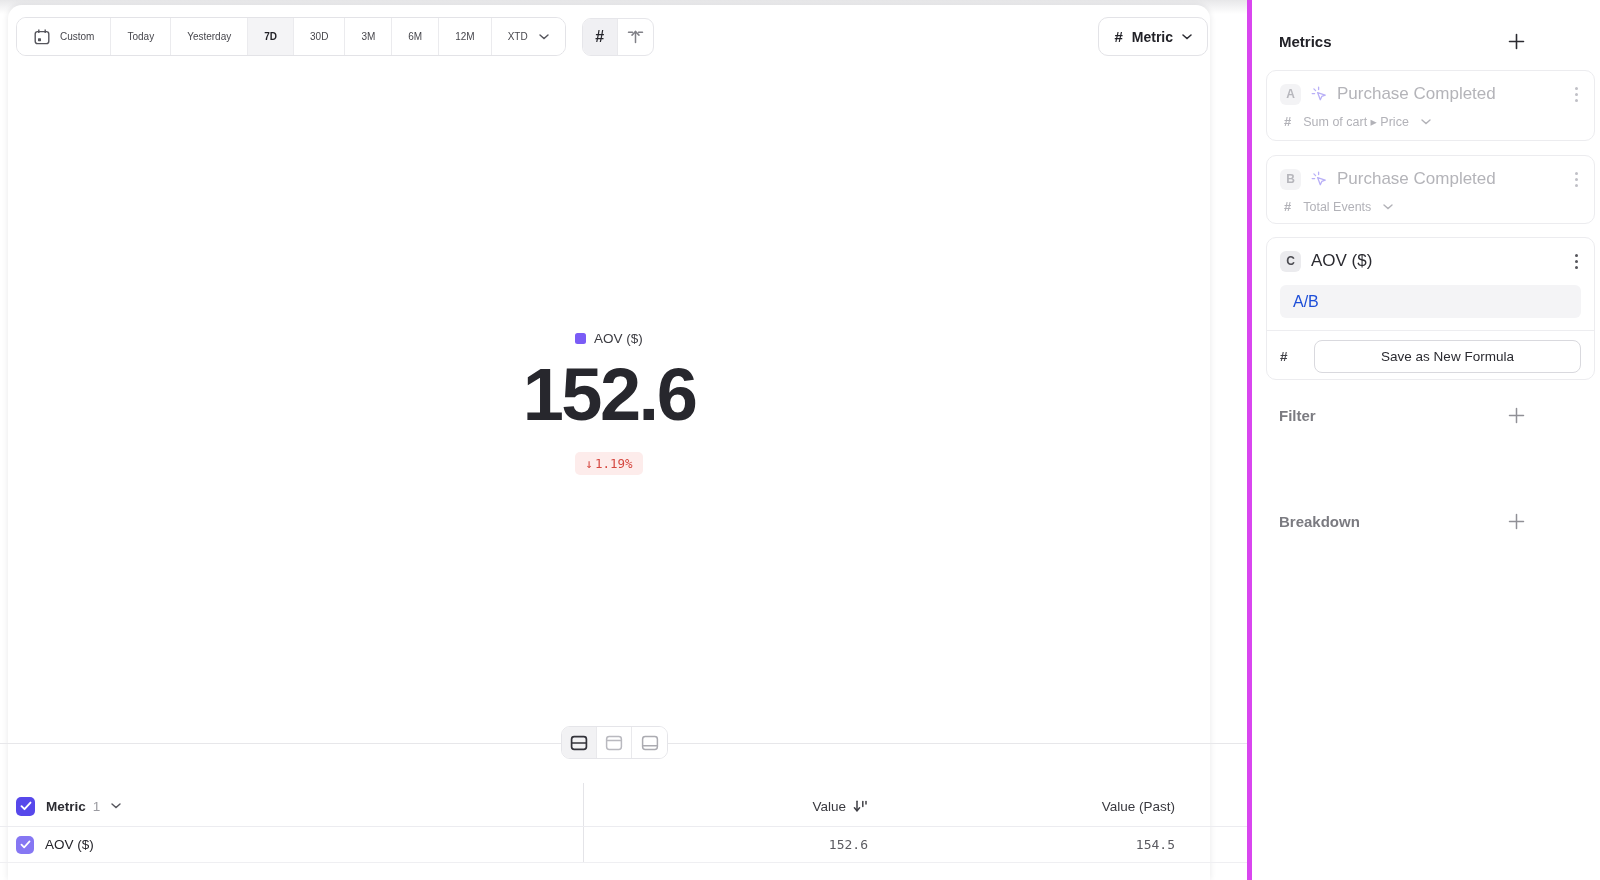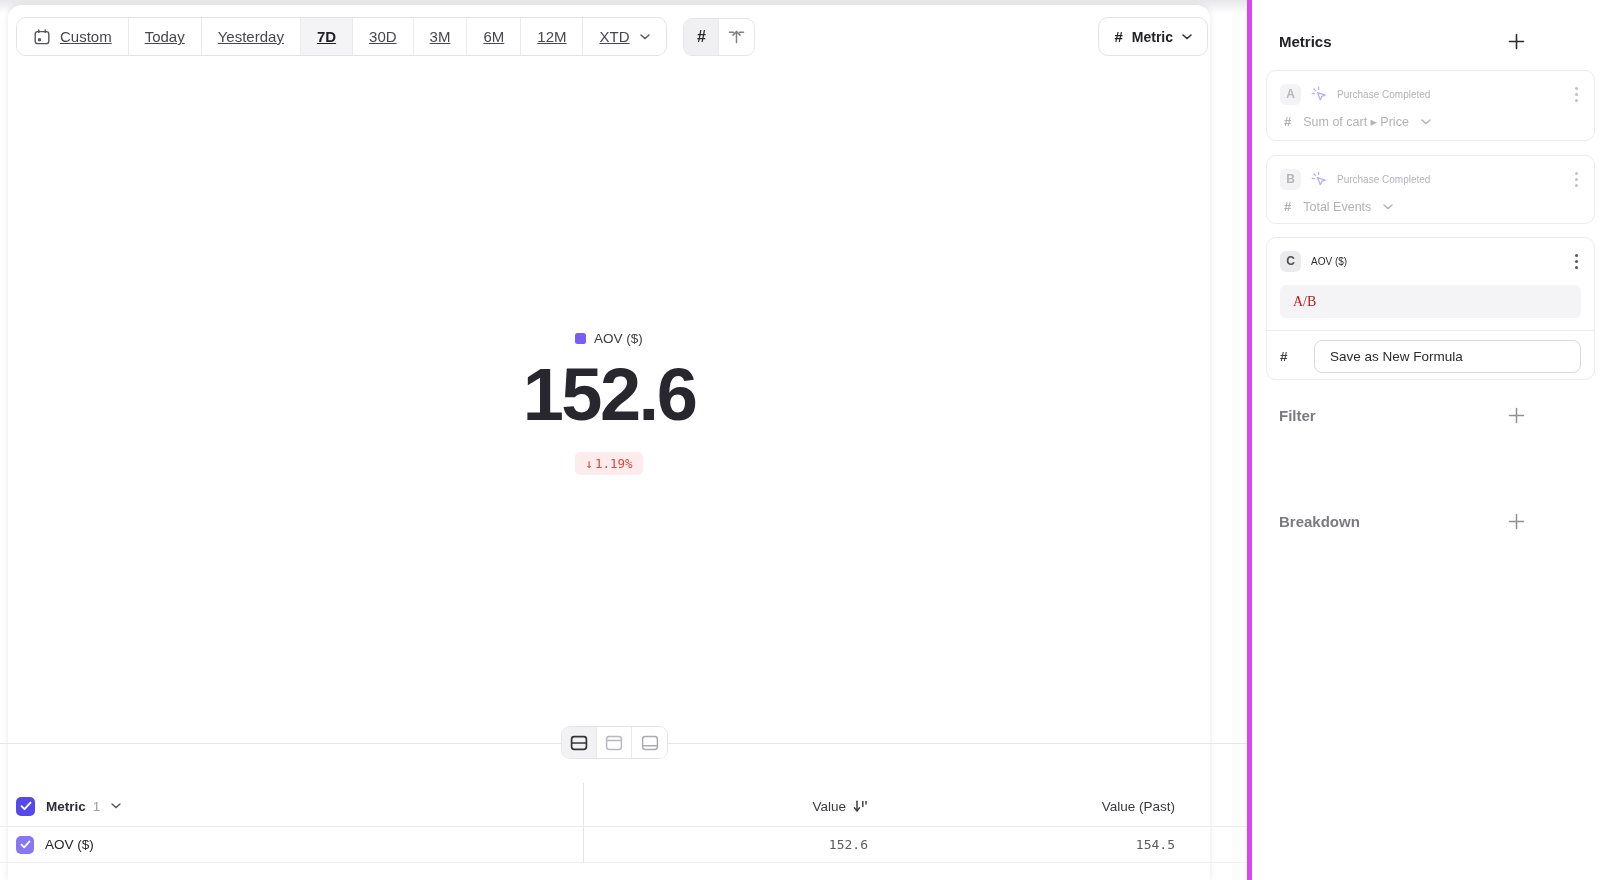--- a/index.html
+++ b/index.html
@@ -17,22 +17,22 @@
     background:linear-gradient(#e7e7e9, rgba(255,255,255,0)); }
   .canvas-card { position:absolute; left:8px; top:5px; width:1202px; height:875px;
     background:#fff; border-radius:14px 14px 0 0; box-shadow:0 0 6px rgba(25,25,35,.10); }
 
   
   .toolbar { position:absolute; left:8px; right:2px; top:12px; height:39px;
     display:flex; align-items:center; }
   .range-group { display:flex; height:39px; border:1px solid #e3e3e7; border-radius:10px;
     background:#fff; overflow:hidden; }
   .range-btn { display:flex; align-items:center; gap:9px; padding:0 16px; height:100%;
-    font-size:15px; color:#47474d; background:#fff; border:none; border-right:1px solid #ebebee;
-    font-family:inherit; cursor:pointer; white-space:nowrap;text-decoration:underline; }
+    font-size:10px; color:#47474d; background:#fff; border:none; border-right:1px solid #ebebee;
+    font-family:inherit; cursor:pointer; white-space:nowrap; }
   .range-btn:last-child { border-right:none; }
   .range-btn.selected { background:#f4f4f6; color:#1f1f25; font-weight:700;justify-content:flex-end; }
   .range-btn .chev { margin-left:2px; }
 
   .compare-chip { display:flex; align-items:center; gap:10px; height:39px; margin-left:10px;
     padding:0 14px; border:1px solid #e3e3e7; border-radius:10px; background:#fff;
     font-size:14px; color:#2c2c32; cursor:pointer; white-space:nowrap; }
 
   .fmt-seg { display:flex; height:38px; margin-left:16px; border:1px solid #e6e6ea;
     border-radius:9px; overflow:hidden; background:#fff; }
@@ -95,37 +95,37 @@
   .side-head.gray .t { color:#7b7b81; }
   .plus-btn { background:none; border:none; cursor:pointer; padding:2px; display:flex; }
 
   .metric-card { position:absolute; left:14px; width:329px; background:#fff;
     border:1px solid #ececef; border-radius:10px; }
   .mc-row1 { display:flex; align-items:center; gap:10px; padding:12px 12px 0 13px; }
   .letter-badge { width:21px; height:21px; border-radius:6px; background:#f3f3f5;
     display:flex; align-items:center; justify-content:center; font-size:12px; font-weight:700;
     color:#b6b6bc; flex:none; }
   .metric-card.active .letter-badge { background:#ebebee; color:#4c4c52; }
-  .mc-title { font-size:10px; color:#b4b4b9; }
+  .mc-title { font-size:17px; color:#b4b4b9; }
   .metric-card.active .mc-title { color:#2b2b31; }
   .kebab { margin-left:auto; display:flex; flex-direction:column; align-items:center;
     color:#c0c0c6; cursor:pointer; padding:2px 4px; }
   .metric-card.active .kebab { color:#55555b; }
   .kebab i { width:3px; height:3px; border-radius:50%; background:currentColor; display:block; margin:1.5px 0; }
   .mc-row2 { display:flex; align-items:center; gap:12px; padding:9px 12px 12px 17px;
     font-size:12.5px; color:#b2b2b8; cursor:pointer; }
   .mc-row2 .hash { font-weight:600; font-size:13px; }
   .formula-field { margin:13px 13px 0; height:33px; background:#f4f4f6; border-radius:6px;
-    padding:0 13px; line-height:33px; font-size:14px; color:#b91c1c; cursor:text;font-family:Liberation Serif, serif; }
+    padding:0 13px; line-height:33px; font-size:16px; color:#1d4ed8; cursor:text; }
   .mc-divider { margin-top:12px; border-top:1px solid #ededf0; }
   .mc-save-row { display:flex; align-items:center; padding:9px 13px 13px 13px; }
   .mc-save-row .hash { width:34px; font-size:13.5px; font-weight:600; color:#3f3f45; }
   .save-btn { flex:1; height:33px; background:#fff; border:1px solid #d9d9de; border-radius:8px;
-    font-family:inherit; font-size:13.5px; font-weight:500; color:#2b2b31; text-align:left;
-    padding:0 15px; cursor:pointer; }
+    font-family:inherit; font-size:13.5px; font-weight:500; color:#2b2b31; text-align:center;
+    padding:0 5px; cursor:pointer; }
 
   svg { display:block; flex:none; }
 </style>
 </head>
 <body>
 
 <div class="stage">
 
   <div class="main">
     <div class="topstrip"></div>

